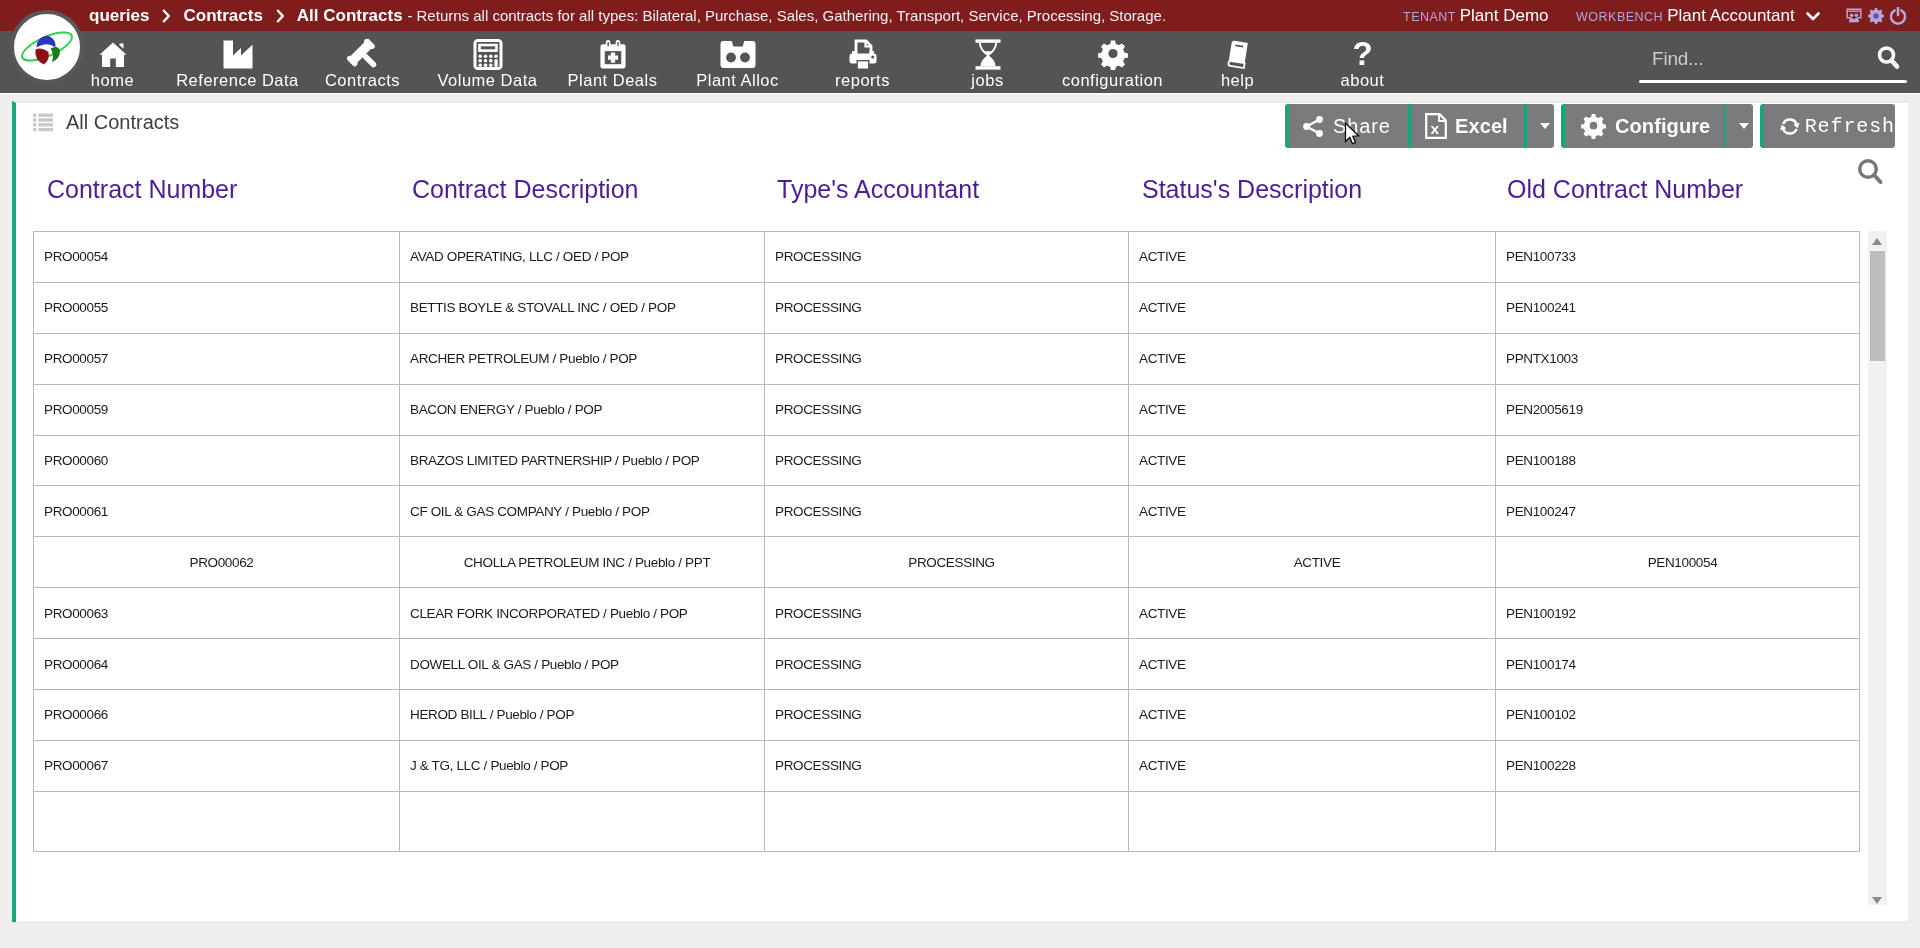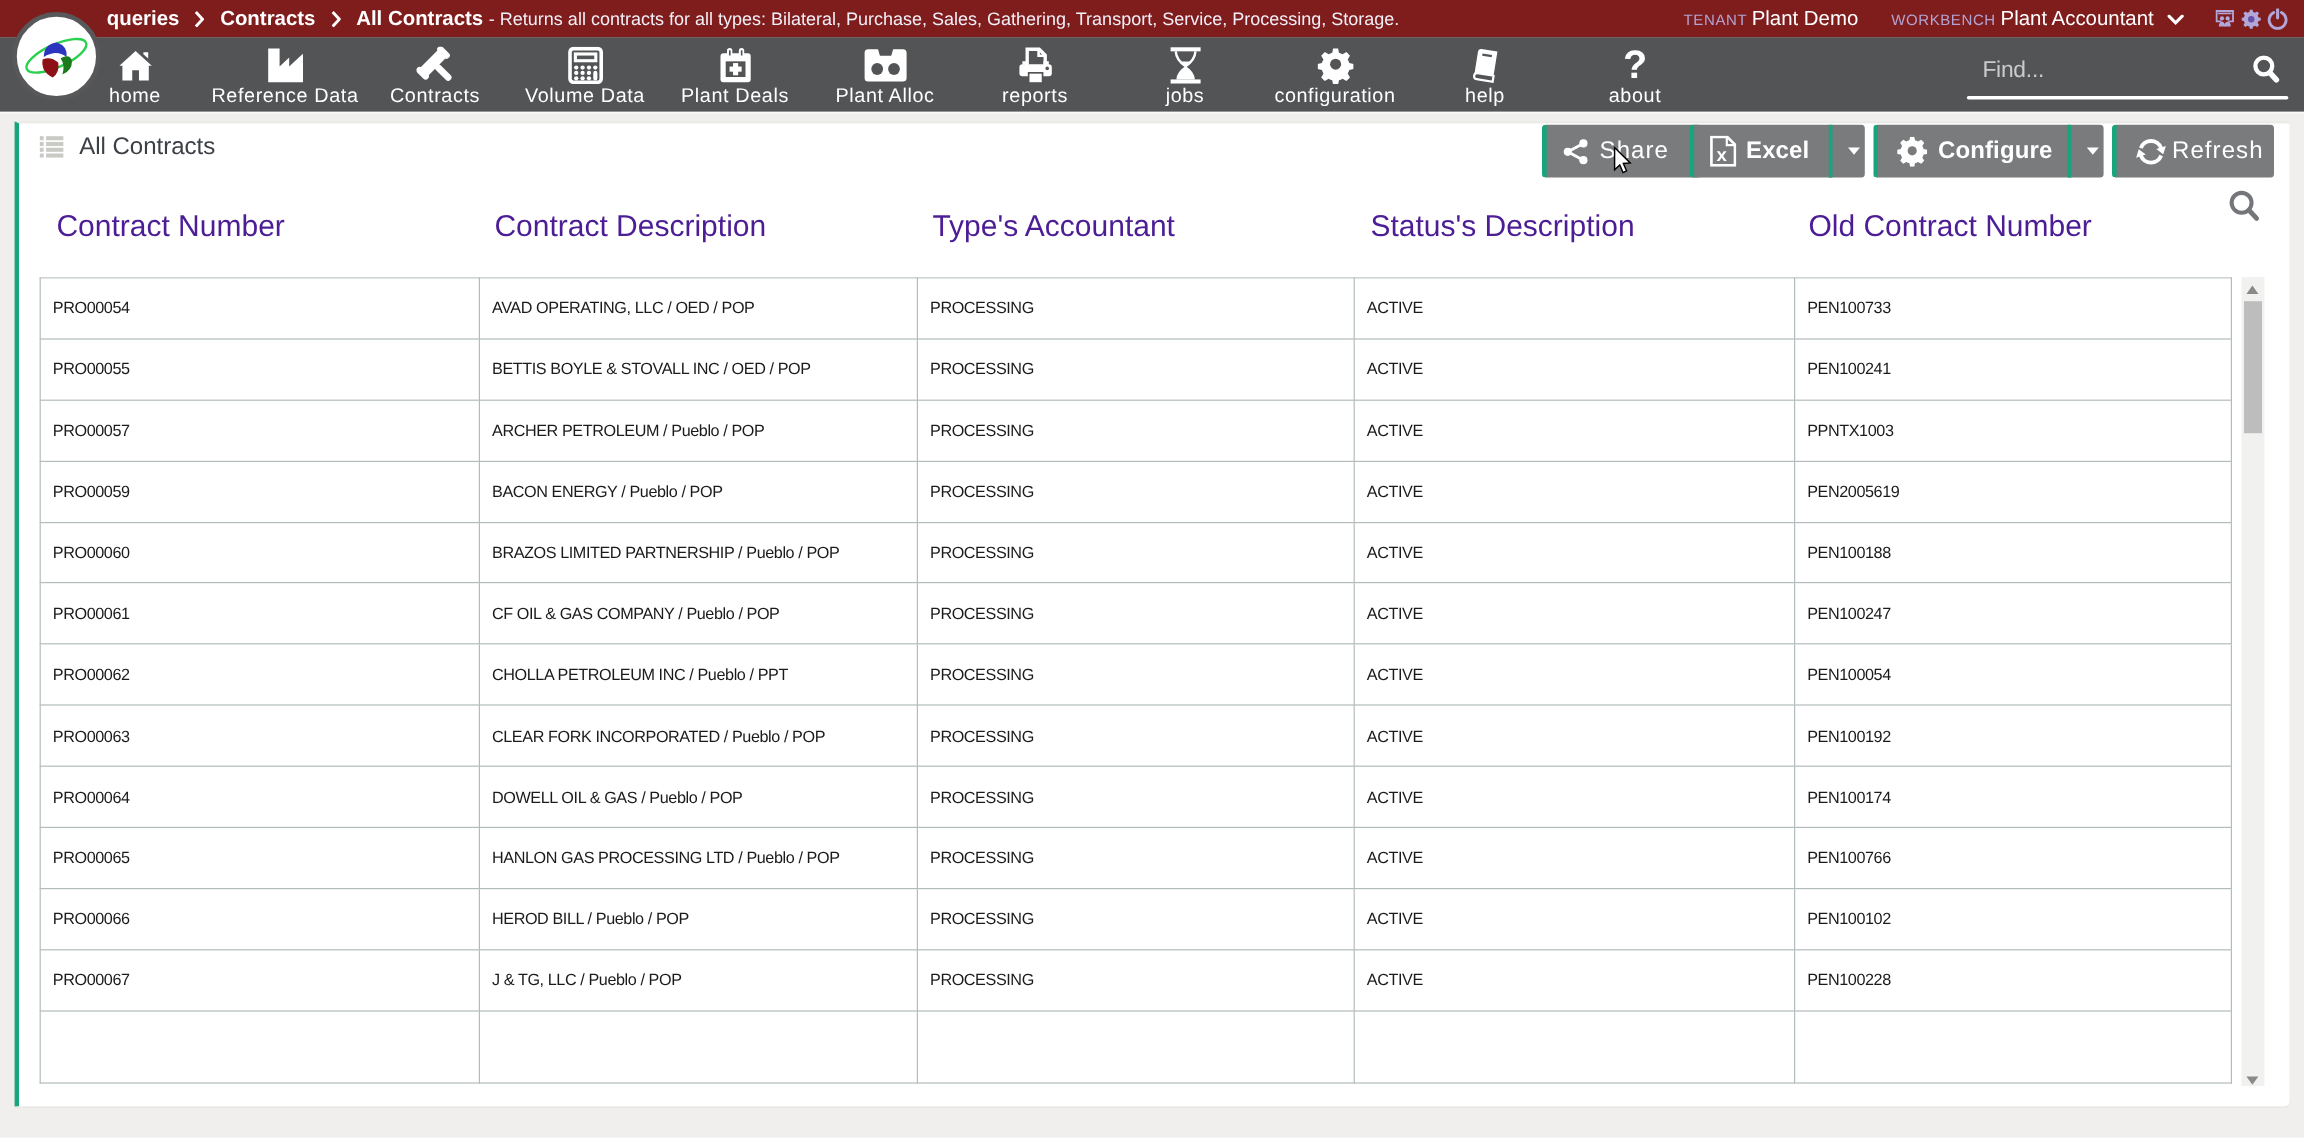--- a/index.html
+++ b/index.html
@@ -273,21 +273,21 @@
   </div>
   <div class="btn" style="left:1760px; width:135px;">
     <svg style="margin-left:16px;" width="25" height="25" viewBox="0 0 25 25">
         <g fill="none" stroke="#fff" stroke-width="3.2">
           <path d="M4.04 9.42 A 9 9 0 0 1 20.96 9.42"></path>
           <path d="M20.96 15.58 A 9 9 0 0 1 4.04 15.58"></path>
         </g>
         <path d="M22.7 14.6 L24.9 7.6 L16.9 10.2 Z" fill="#fff"></path>
         <path d="M2.3 10.4 L0.1 17.4 L8.1 14.8 Z" fill="#fff"></path>
       </svg>
-    <span class="t" style="margin-left:5px;">Refresh</span>
+    <span class="t" style="margin-left:5px;font-family:Liberation Mono, monospace;">Refresh</span>
   </div>
 
   <svg style="position:absolute; left:1344px; top:122px; z-index:40;" width="17" height="25" viewBox="0 0 17 25">
       <path d="M1.5 1 L1.5 19.5 L5.8 15.4 L8.5 21.8 L11.5 20.4 L8.8 14.2 L14.5 13.8 Z" fill="#fff" stroke="#000" stroke-width="1.2"></path>
     </svg>
 
   <svg style="position:absolute; left:1856px; top:158px;" width="28" height="28" viewBox="0 0 28 28">
       <circle cx="12" cy="11" r="8.3" fill="none" stroke="#74767a" stroke-width="3.4"></circle>
       <line x1="18" y1="17" x2="24.5" y2="24" stroke="#74767a" stroke-width="4" stroke-linecap="round"></line>
     </svg>
@@ -343,47 +343,40 @@
             <td>ACTIVE</td>
             <td>PEN100188</td>
           </tr>
     <tr style="height:50.9px;">
             <td>PRO00061</td>
             <td>CF OIL &amp; GAS COMPANY / Pueblo / POP</td>
             <td>PROCESSING</td>
             <td>ACTIVE</td>
             <td>PEN100247</td>
           </tr>
-    <tr style="height:50.9px;">
+    <tr style="height:50.9px;text-align:center;">
             <td>PRO00062</td>
             <td>CHOLLA PETROLEUM INC / Pueblo / PPT</td>
             <td>PROCESSING</td>
             <td>ACTIVE</td>
             <td>PEN100054</td>
           </tr>
     <tr style="height:50.9px;">
             <td>PRO00063</td>
             <td>CLEAR FORK INCORPORATED / Pueblo / POP</td>
             <td>PROCESSING</td>
             <td>ACTIVE</td>
             <td>PEN100192</td>
           </tr>
     <tr style="height:50.9px;">
             <td>PRO00064</td>
             <td>DOWELL OIL &amp; GAS / Pueblo / POP</td>
             <td>PROCESSING</td>
             <td>ACTIVE</td>
             <td>PEN100174</td>
-          </tr>
-    <tr style="height:50.9px;">
-            <td>PRO00065</td>
-            <td>HANLON GAS PROCESSING LTD / Pueblo / POP</td>
-            <td>PROCESSING</td>
-            <td>ACTIVE</td>
-            <td>PEN100766</td>
           </tr>
     <tr style="height:50.9px;">
             <td>PRO00066</td>
             <td>HEROD BILL / Pueblo / POP</td>
             <td>PROCESSING</td>
             <td>ACTIVE</td>
             <td>PEN100102</td>
           </tr>
     <tr style="height:50.9px;">
             <td>PRO00067</td>

